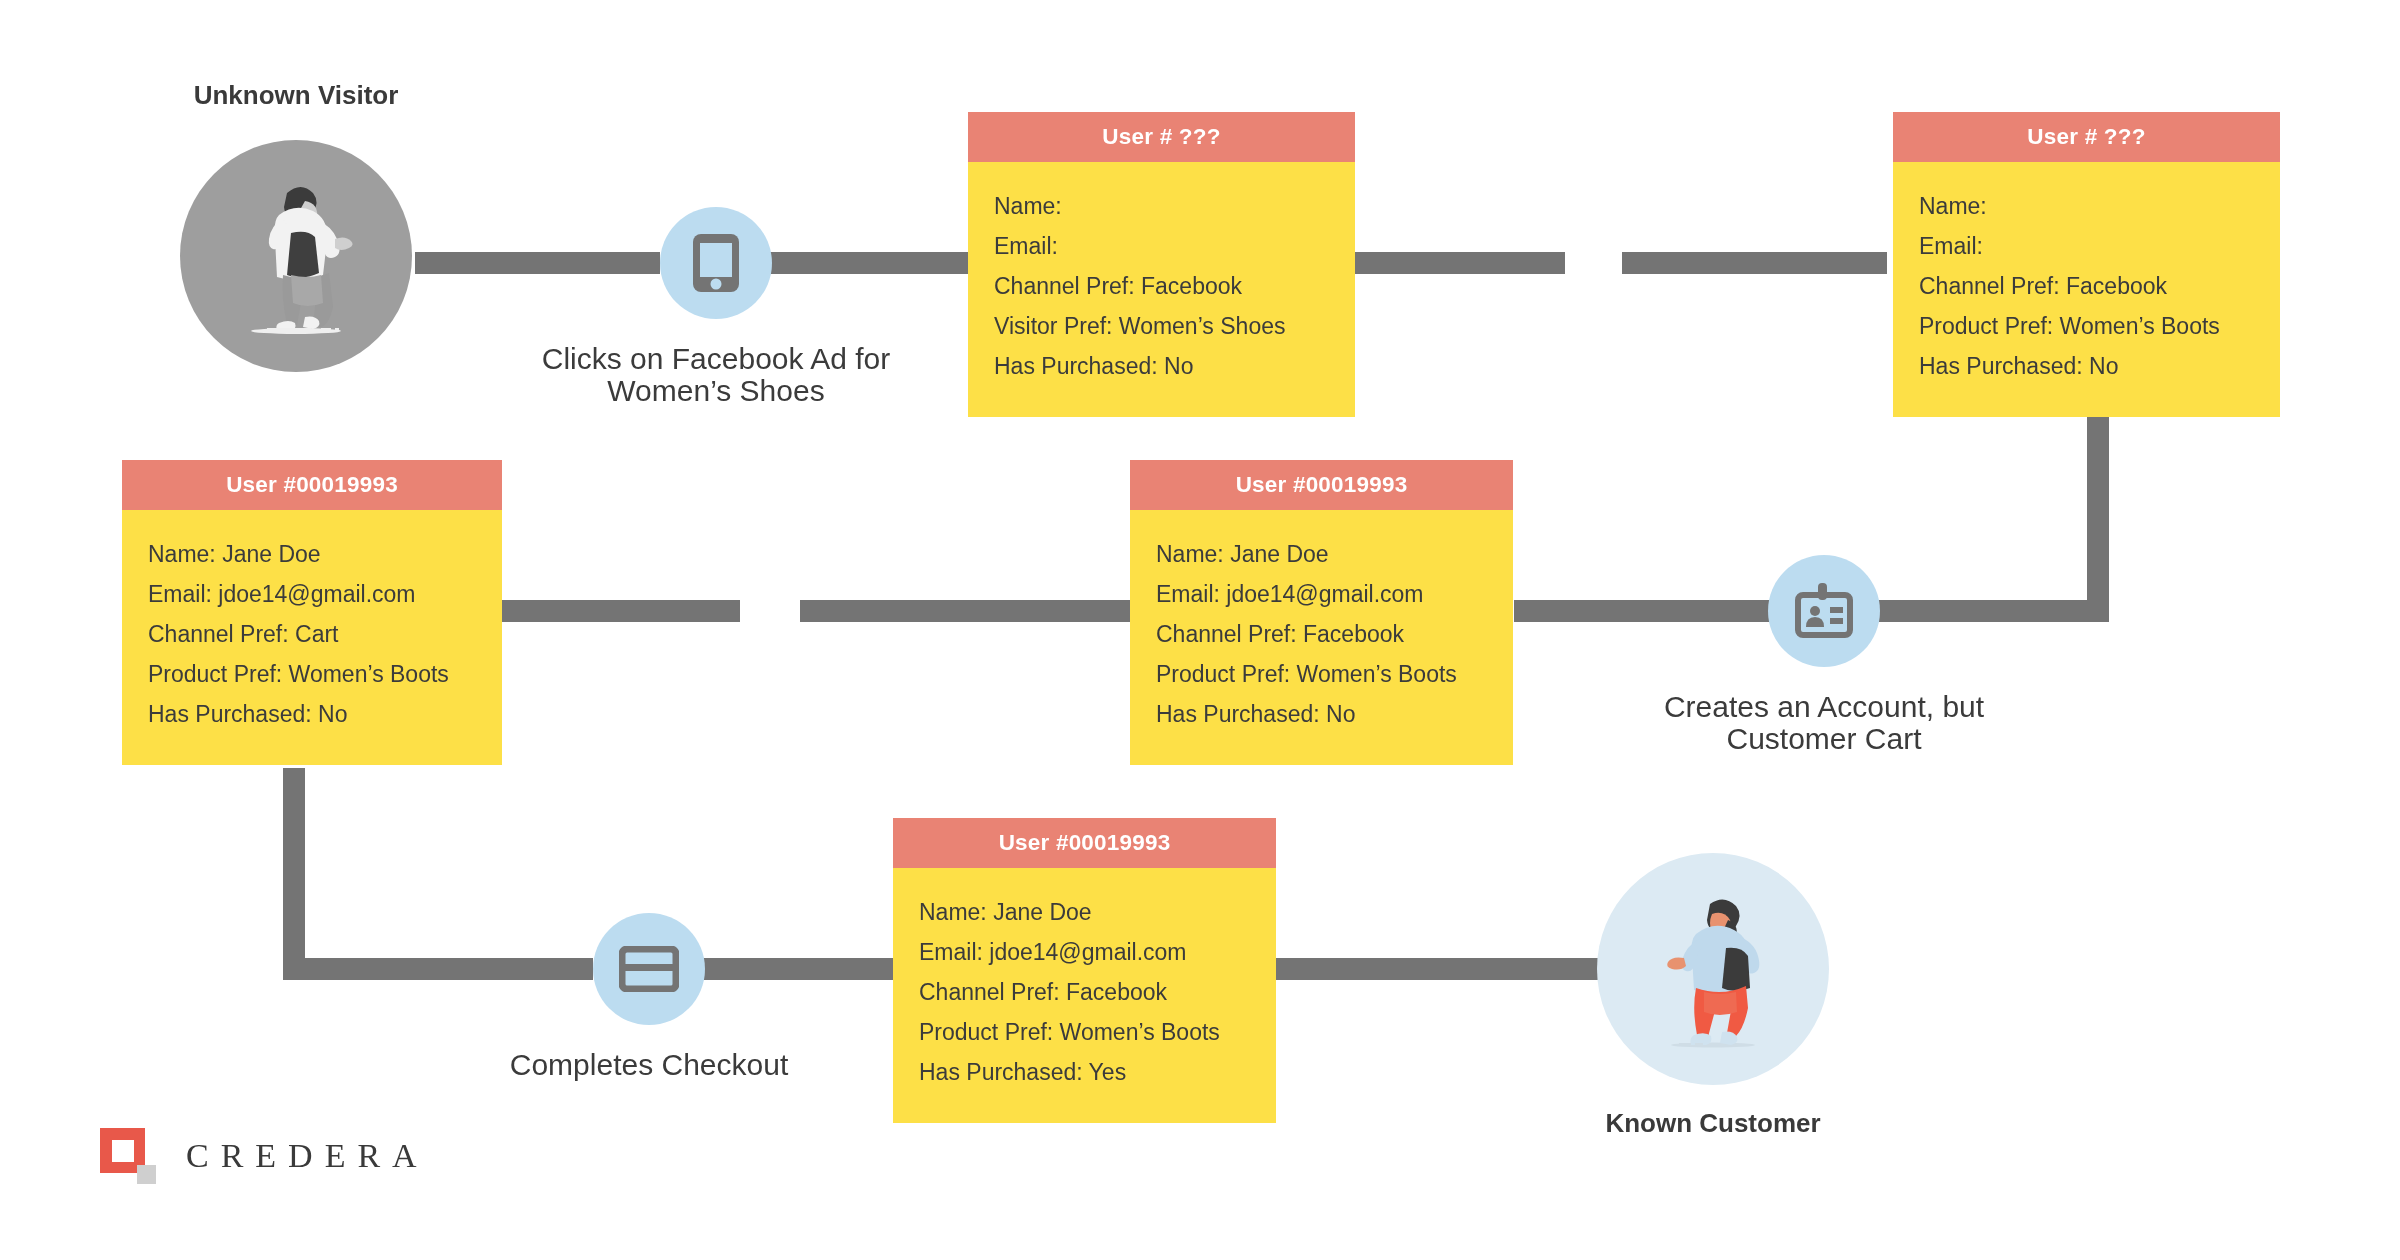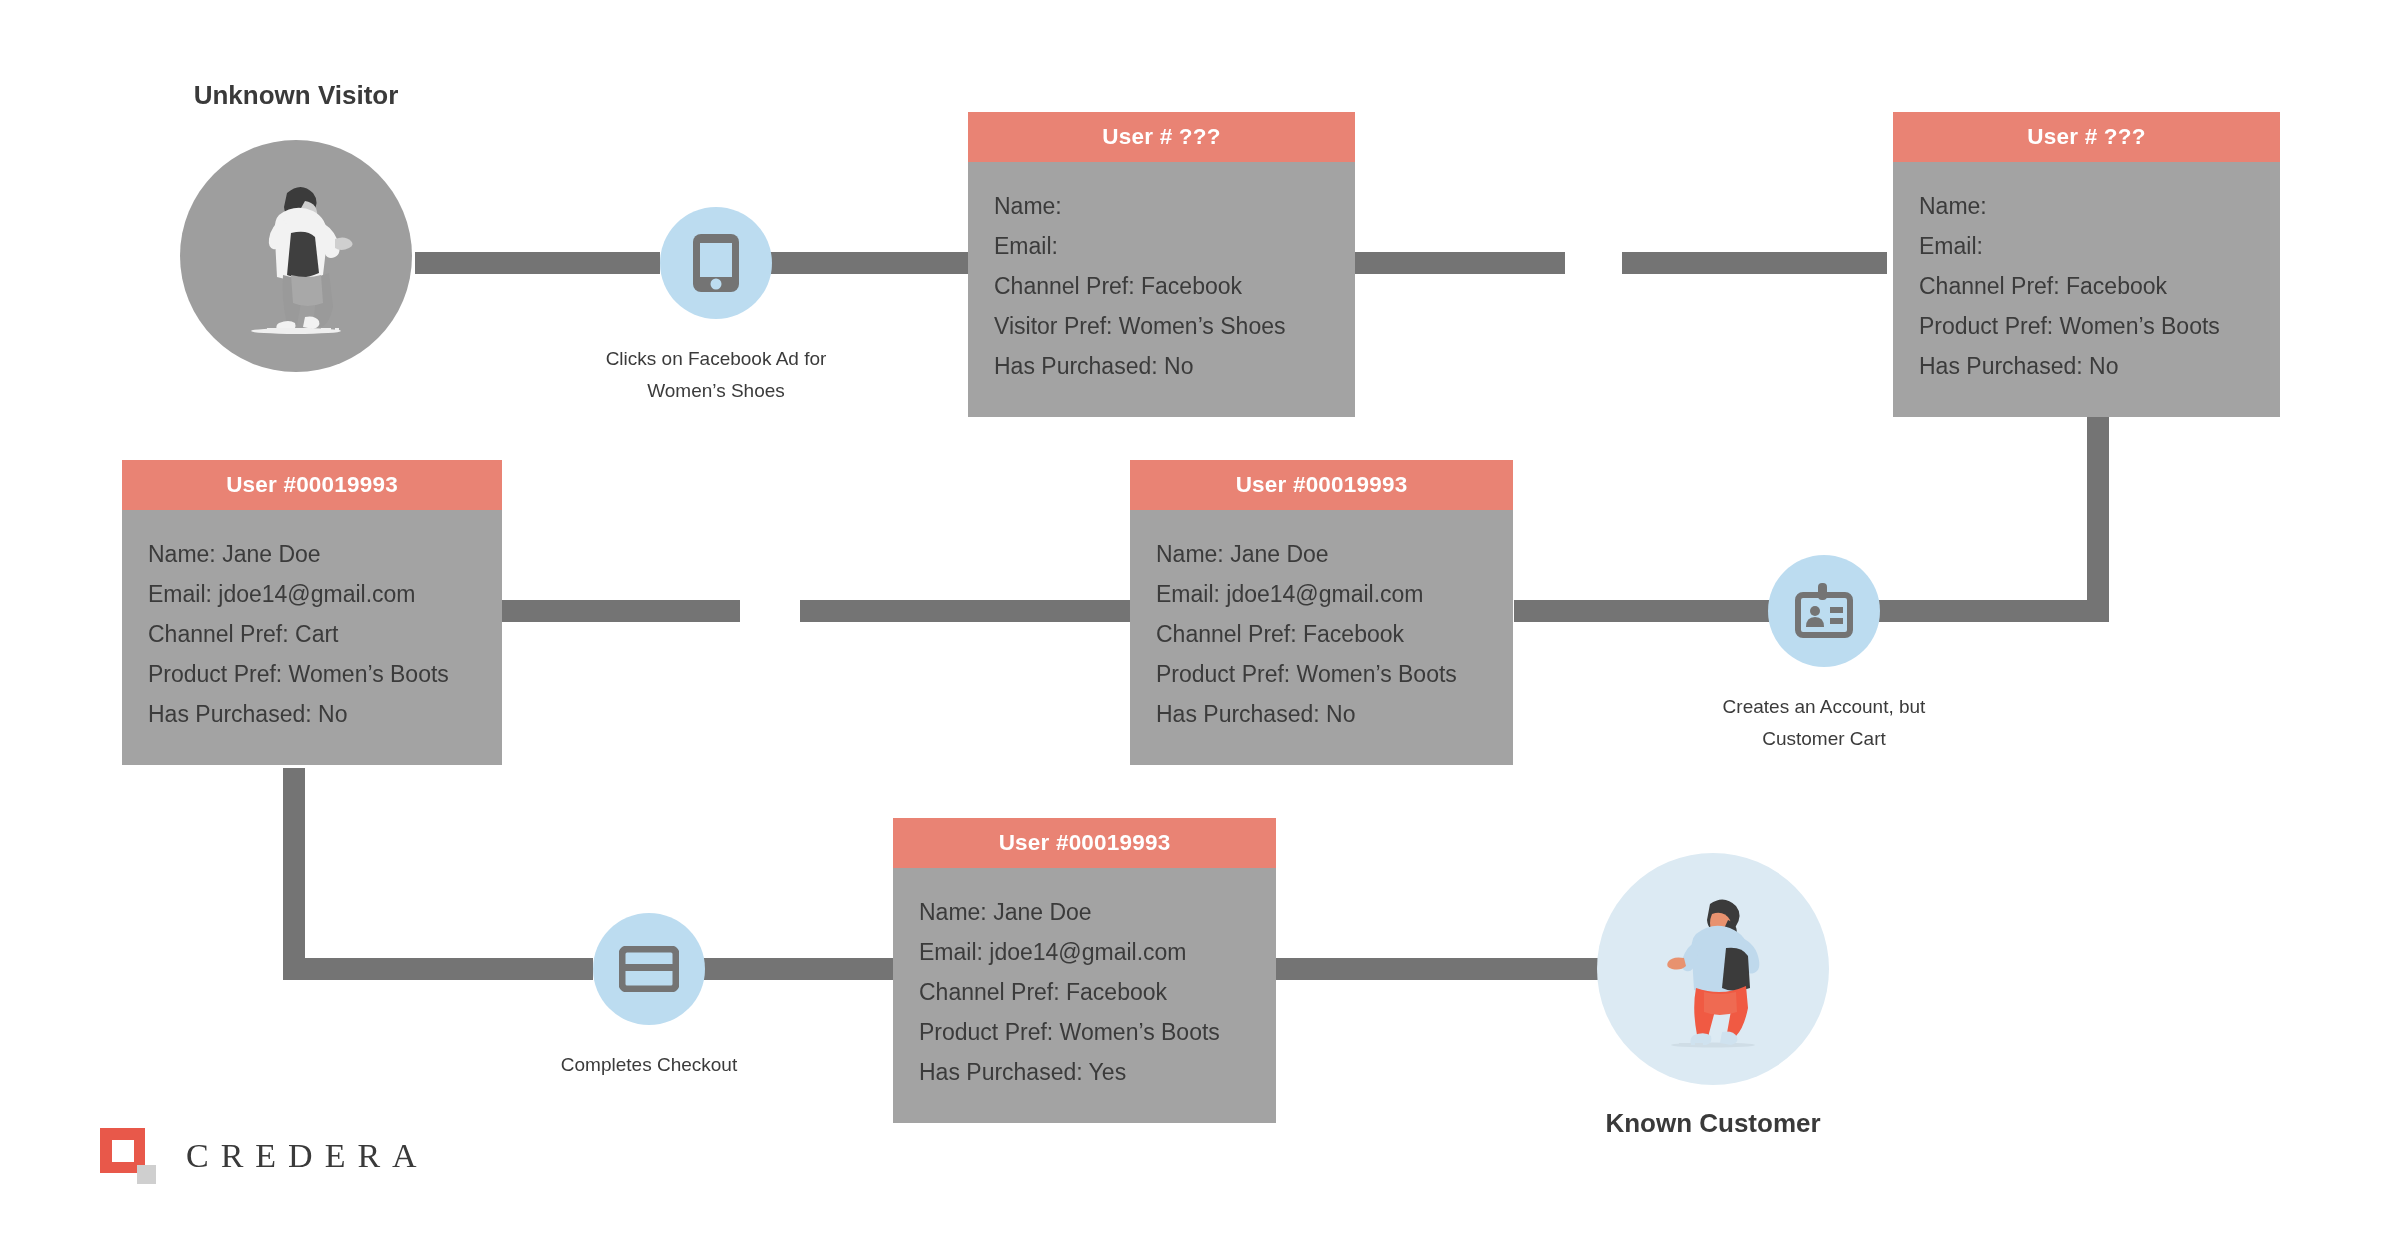--- a/index.html
+++ b/index.html
@@ -10,21 +10,21 @@
     color:#3a3a3a;
     overflow:hidden;
     position:relative;
   }
   .stage{position:absolute;inset:0;}
 
   
   .conn{position:absolute;background:#747474;}
 
   
-  .card{position:absolute;background:#a3a3a3;}
+  .card{position:absolute;background:#fde047;}
   .card-head{
     background:#e98374;
     color:#ffffff;
     font-weight:bold;
     font-size:22.5px;
     text-align:center;
     letter-spacing:.2px;
     height:50px;
     line-height:50px;
   }
@@ -41,21 +41,21 @@
   .bubble{
     width:112px;height:112px;border-radius:50%;
     background:#bcdcf0;
     display:flex;align-items:center;justify-content:center;
     position:relative;z-index:3;
   }
   .step-label{
     position:absolute;
     top:136px;left:50%;transform:translateX(-50%);
     text-align:center;
-    font-size:19px;
+    font-size:30px;
     line-height:32px;
     color:#3b3b3b;
     white-space:nowrap;
   }
 
   
   .persona{position:absolute;}
   .persona-circle{
     width:232px;height:232px;border-radius:50%;
     display:flex;align-items:center;justify-content:center;

